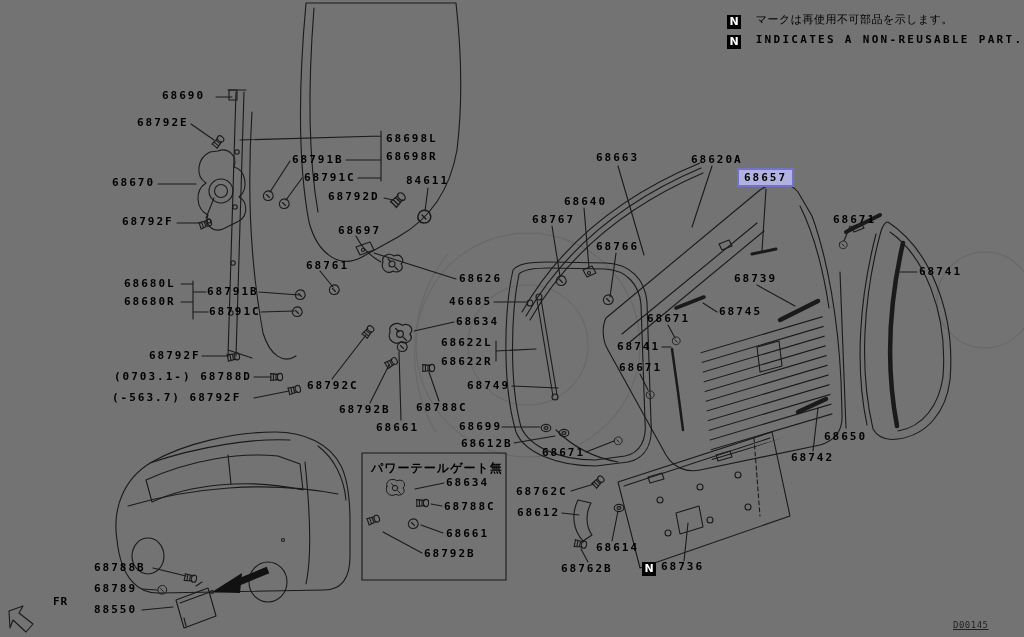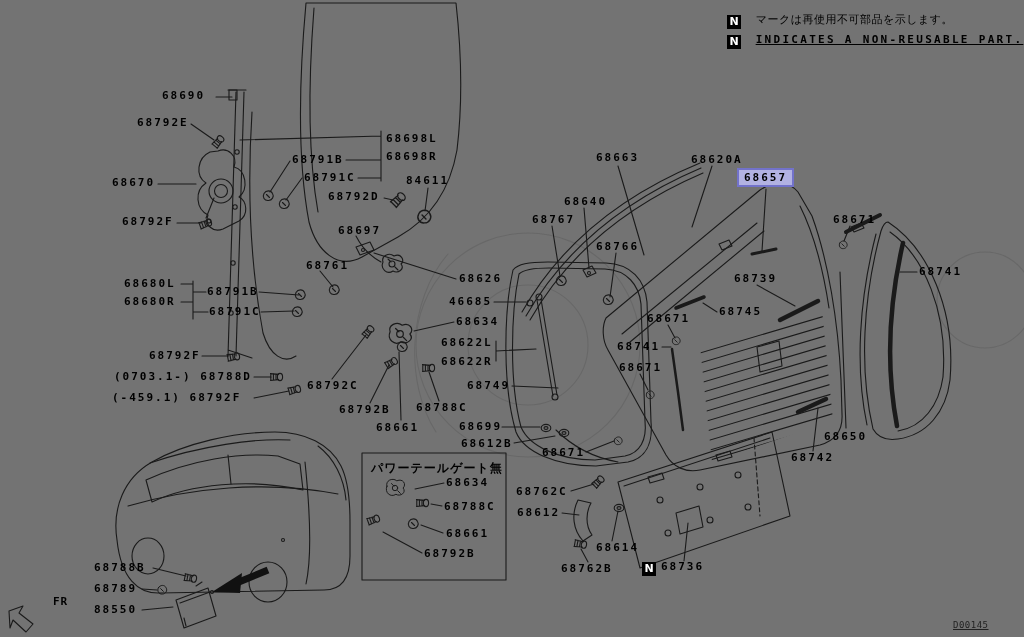--- a/index.html
+++ b/index.html
@@ -9,21 +9,21 @@
   .ln{stroke:#1a1a1a;fill:none;stroke-width:1.1;stroke-linecap:round;stroke-linejoin:round;}
   .lbl{position:absolute;font:bold 11px "DejaVu Sans Mono","Liberation Mono",monospace;
        letter-spacing:2px;color:#000;white-space:nowrap;line-height:12px;}
   .hl{background:#b2b2e2;border:2px solid #7272ca;padding:1px 5px;line-height:13px;}
   .nbox{display:inline-block;width:14px;height:14px;background:#000;color:#fff;
         font:bold 11px "DejaVu Sans","Liberation Sans",sans-serif;text-align:center;
         line-height:14px;letter-spacing:0;margin-right:5px;vertical-align:-2px;}
   .legend{position:absolute;left:727px;top:8px;}
   .legend-row{height:20px;white-space:nowrap;}
   .legend-jp{font:11px "DejaVu Sans","Liberation Sans",sans-serif;color:#000;letter-spacing:.5px;}
-  .legend-en{font:bold 11px "DejaVu Sans Mono","Liberation Mono",monospace;color:#000;letter-spacing:2.3px;text-decoration:underline;}
+  .legend-en{font:bold 11px "DejaVu Sans Mono","Liberation Mono",monospace;color:#000;letter-spacing:2.3px;}
   .inset-title{position:absolute;font:bold 12px "DejaVu Sans","Liberation Sans",sans-serif;
        color:#000;letter-spacing:1px;white-space:nowrap;}
   .fr{position:absolute;font:bold 11px "DejaVu Sans Mono","Liberation Mono",monospace;
       letter-spacing:1px;color:#000;margin-left:44px;}
   .code{position:absolute;font:9px "DejaVu Sans Mono","Liberation Mono",monospace;
       letter-spacing:.5px;color:#222;text-decoration:underline;}
 </style>
 </head>
 <body>
 
@@ -241,21 +241,21 @@
 <div class="lbl" style="left:386px;top:151px">68698R</div>
 <div class="lbl" style="left:406px;top:175px">84611</div>
 <div class="lbl" style="left:338px;top:225px">68697</div>
 <div class="lbl" style="left:306px;top:260px">68761</div>
 <div class="lbl" style="left:124px;top:278px">68680L</div>
 <div class="lbl" style="left:124px;top:296px">68680R</div>
 <div class="lbl" style="left:207px;top:286px">68791B</div>
 <div class="lbl" style="left:209px;top:306px">68791C</div>
 <div class="lbl" style="left:149px;top:350px">68792F</div>
 <div class="lbl" style="left:114px;top:371px">(0703.1-) 68788D</div>
-<div class="lbl" style="left:112px;top:392px">(-459.1) 68792F</div>
+<div class="lbl" style="left:112px;top:392px">(-563.7) 68792F</div>
 <div class="lbl" style="left:307px;top:380px">68792C</div>
 <div class="lbl" style="left:339px;top:404px">68792B</div>
 <div class="lbl" style="left:416px;top:402px">68788C</div>
 <div class="lbl" style="left:376px;top:422px">68661</div>
 <div class="lbl" style="left:459px;top:273px">68626</div>
 <div class="lbl" style="left:449px;top:296px">46685</div>
 <div class="lbl" style="left:456px;top:316px">68634</div>
 <div class="lbl" style="left:441px;top:337px">68622L</div>
 <div class="lbl" style="left:441px;top:356px">68622R</div>
 <div class="lbl" style="left:467px;top:380px">68749</div>

